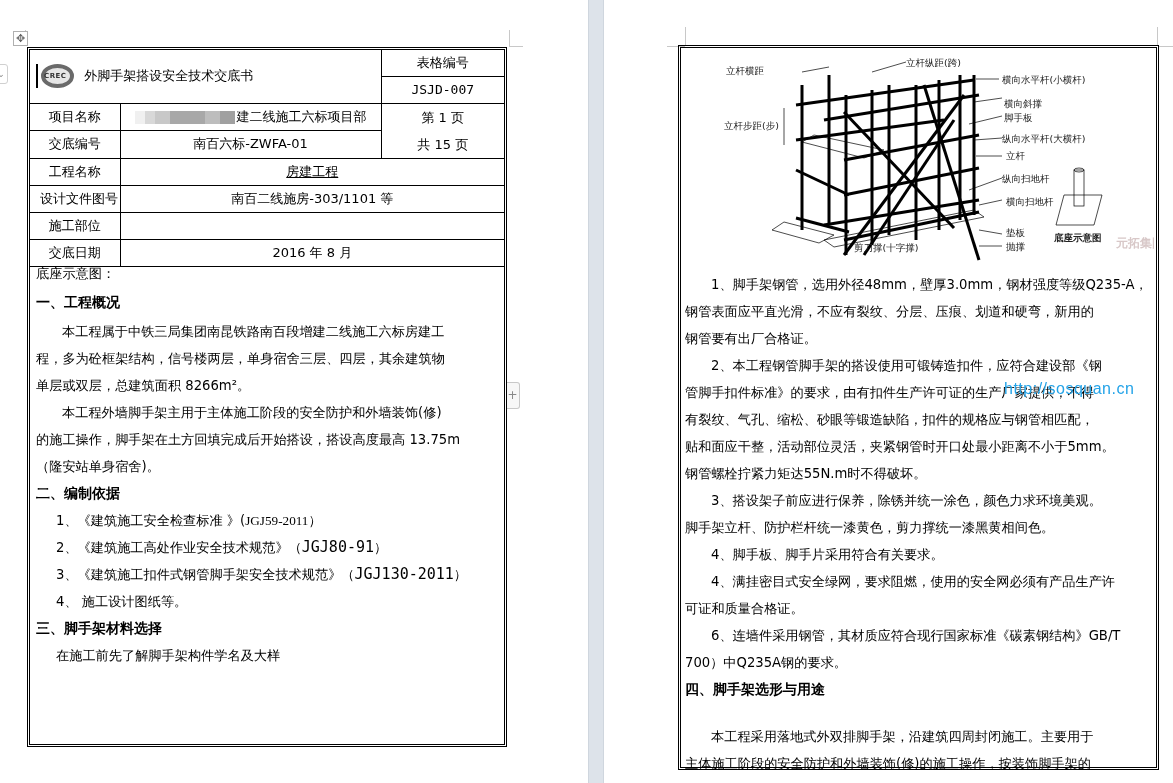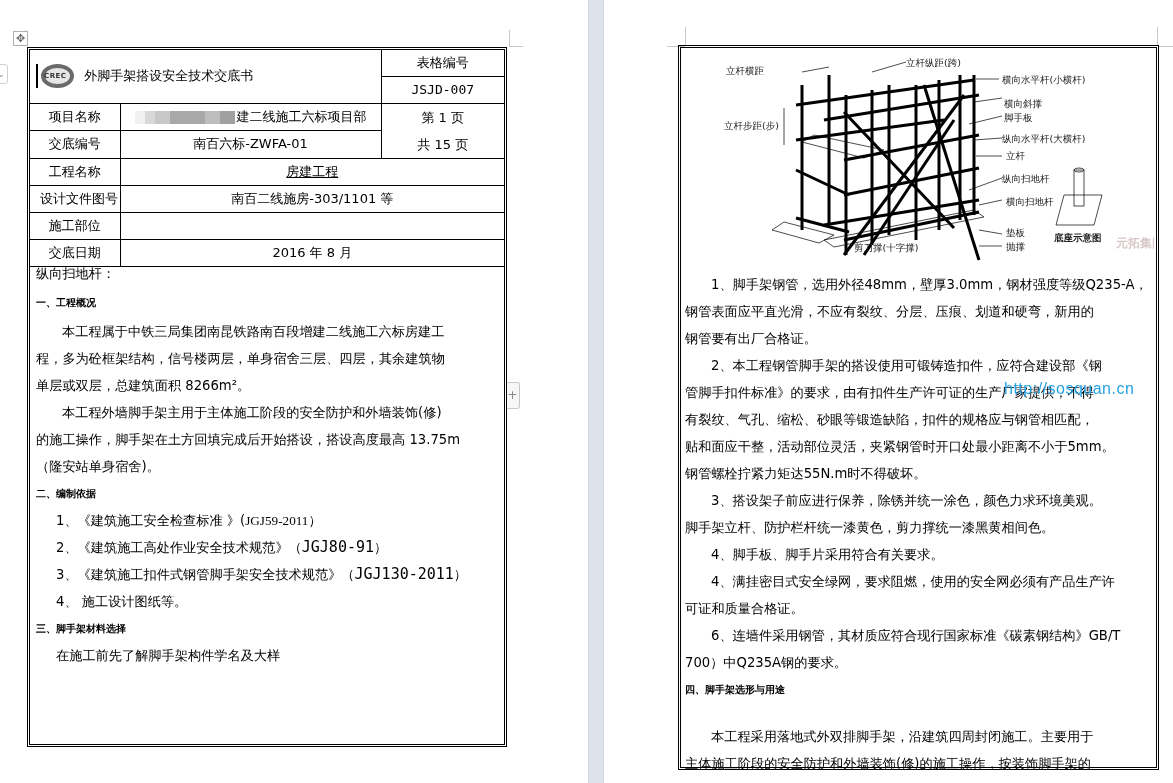--- a/index.html
+++ b/index.html
@@ -25,21 +25,21 @@
   .logo { display: inline-block; vertical-align: middle; width: 38px; height: 28px; position: relative; margin-right: 6px; }
   .logo-bar { position: absolute; left: 0; top: 2px; width: 2px; height: 24px; background: #000; }
   .logo-circle { position: absolute; left: 5px; top: 2px; width: 33px; height: 24px; border-radius: 50%; border: 4px solid #6a6a6a; background: #e6e6e6; }
   .logo-text { position: absolute; left: 8px; top: 10px; font-size: 7px; font-weight: bold; color: #333; letter-spacing: 0.5px; }
   .blurred { display: inline-block; width: 100px; height: 13px; vertical-align: middle; background: linear-gradient(90deg, #f0f0f0 0 10%, #d8d8d8 10% 20%, #c8c8c8 20% 35%, #a8a8a8 35% 70%, #bdbdbd 70% 85%, #a0a0a0 85% 100%); margin-right: 2px; }
 
   .content { position: absolute; left: 36px; width: 464px; font-size: 13.2px; line-height: 27px; }
   .content p { white-space: nowrap; }
   .indent { text-indent: 26px; }
   .indent-s { padding-left: 20px; }
-  .h { font-weight: bold; font-size: 10px; }
+  .h { font-weight: bold; font-size: 14px; }
   .mono { font-family: "DejaVu Sans Mono", monospace; font-size: 15px; }
   .serif { font-family: "Liberation Serif", serif; }
 
   
   .diagram { position: absolute; left: 684px; top: 50px; width: 470px; height: 212px; }
   .diagram text { font-family: "DejaVu Sans", sans-serif; font-size: 9.5px; fill: #222; }
   .rcontent { position: absolute; left: 685px; width: 466px; font-size: 13.2px; line-height: 27px; }
   .watermark-url { position: absolute; left: 1004px; top: 380px; font-family: "Liberation Sans", sans-serif; font-size: 16px; color: #23a3e8; letter-spacing: 0.5px; }
 </style>
 </head>
@@ -106,21 +106,21 @@
     <td colspan="2" style="border-right:none;"></td>
   </tr>
   <tr>
     <td style="border-left:none;">交底日期</td>
     <td colspan="2" style="border-right:none;">2016 年 8 月</td>
   </tr>
 </tbody>
   </table>
 
 <div class="content" style="top:260px;">
-  <p>纵向扫地杆：</p>
+  <p>底座示意图：</p>
   <p class="h" style="line-height:31px;">一、工程概况</p>
   <p class="indent">本工程属于中铁三局集团南昆铁路南百段增建二线施工六标房建工</p>
   <p>程，多为砼框架结构，信号楼两层，单身宿舍三层、四层，其余建筑物</p>
   <p>单层或双层，总建筑面积 8266m²。</p>
   <p class="indent">本工程外墙脚手架主用于主体施工阶段的安全防护和外墙装饰(修)</p>
   <p>的施工操作，脚手架在土方回填完成后开始搭设，搭设高度最高 13.75m</p>
   <p>（隆安站单身宿舍)。</p>
   <p class="h">二、编制依据</p>
   <p class="indent-s"><span>1、《建筑施工安全检查标准 》(</span><span class="serif">JGJ59-2011</span><span>）</span></p>
   <p class="indent-s"><span>2、《建筑施工高处作业安全技术规范》（</span><span class="mono">JGJ80-91</span><span>）</span></p>

